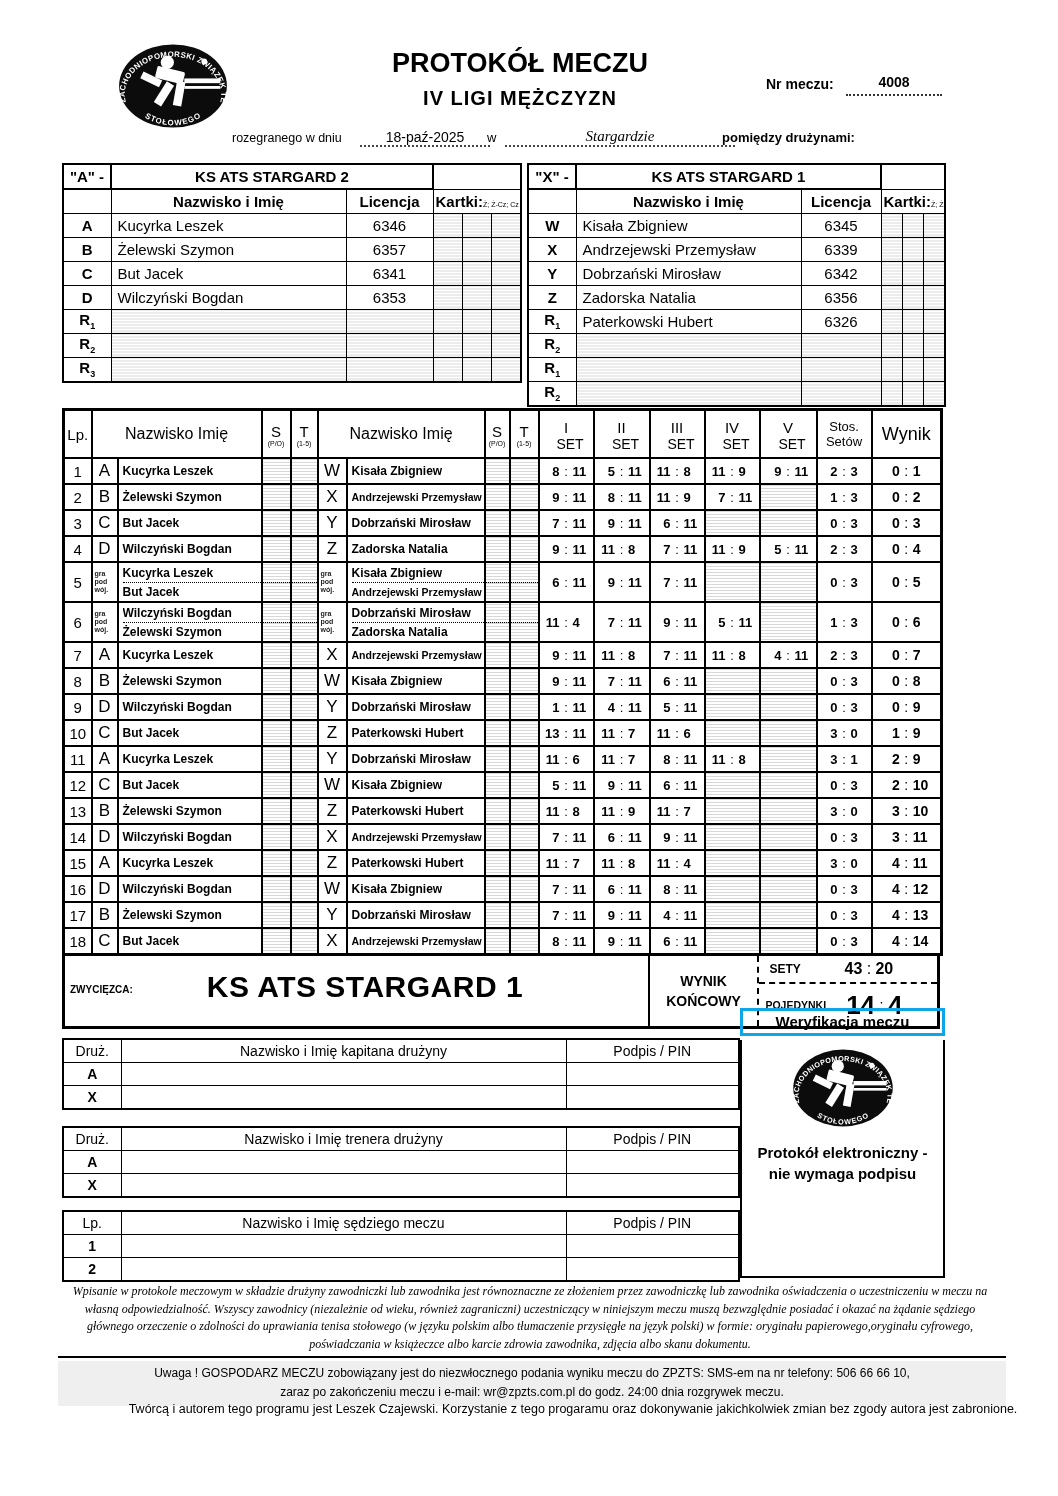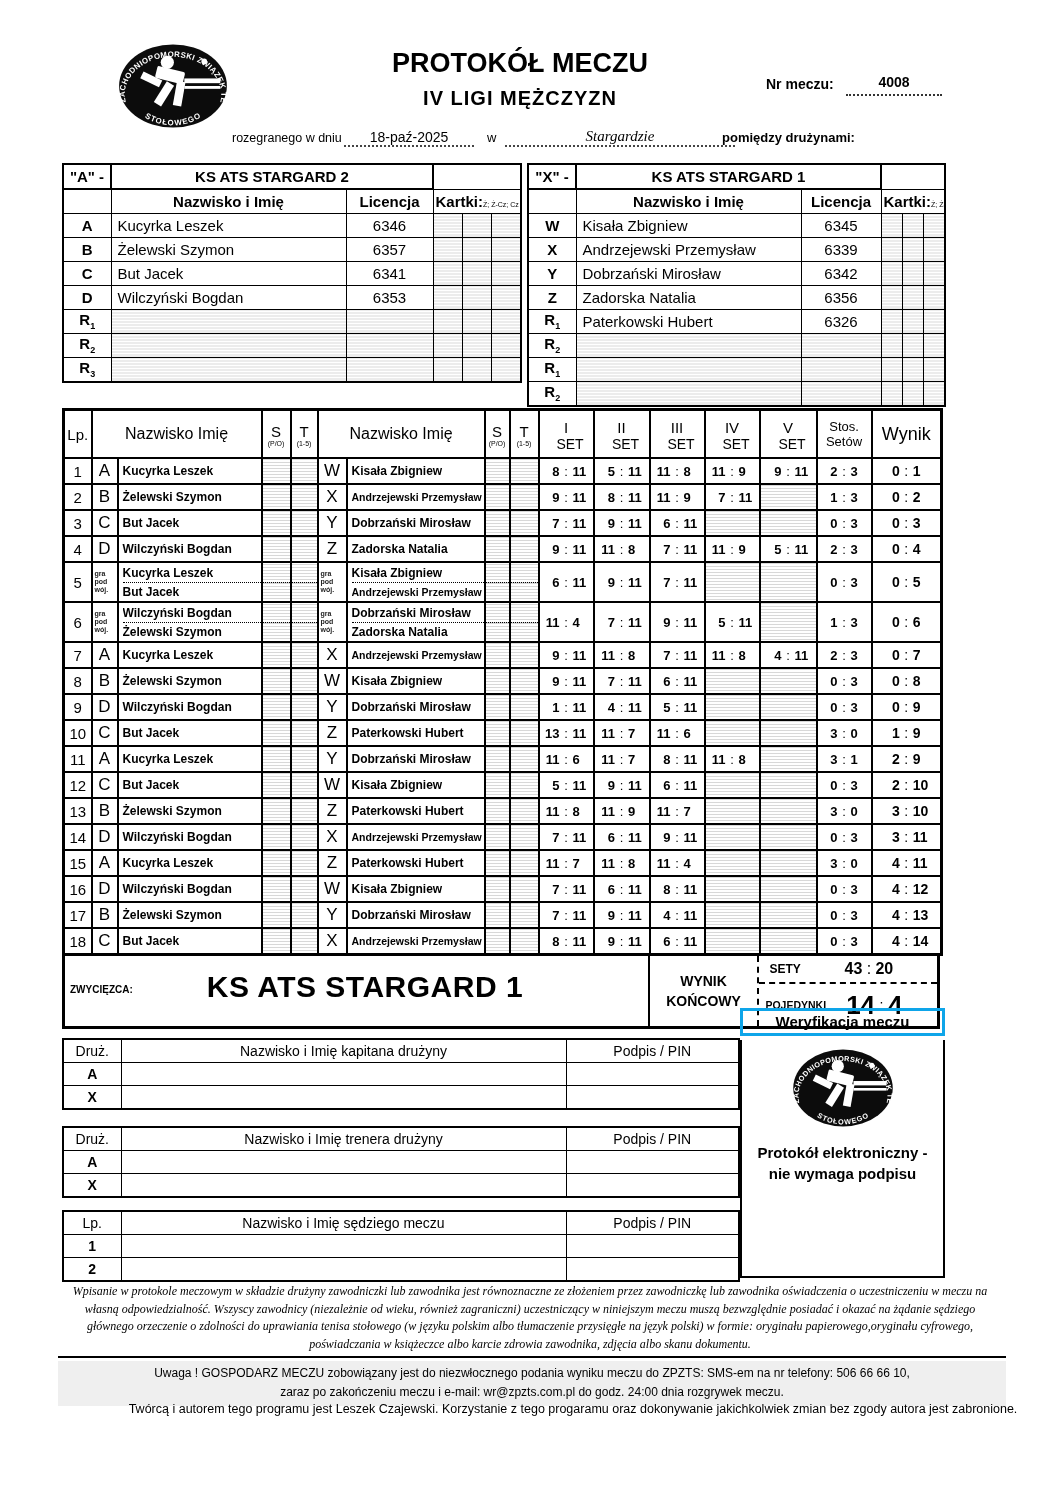--- a/index.html
+++ b/index.html
@@ -11,21 +11,21 @@
 
   
   #hdr-logo{position:absolute;left:116px;top:34px;}
   #hdr-title{position:absolute;left:280px;top:48px;width:480px;text-align:center;font-size:27px;font-weight:bold;}
   #hdr-sub{position:absolute;left:280px;top:87px;width:480px;text-align:center;font-size:20px;font-weight:bold;letter-spacing:1px;}
   #nr-label{position:absolute;left:766px;top:76px;font-size:14px;font-weight:bold;}
   #nr-value{position:absolute;left:846px;top:74px;width:96px;text-align:center;font-size:14px;font-weight:bold;}
   #nr-under{position:absolute;left:846px;top:94px;width:96px;border-bottom:2px dotted #333;}
   #dateline{position:absolute;left:0;top:127px;width:1058px;height:24px;font-size:12.5px;}
   #dl-played{position:absolute;left:232px;top:4px;}
-  #dl-date{position:absolute;left:344px;top:2px;width:130px;text-align:center;font-size:14px;}
+  #dl-date{position:absolute;left:360px;top:2px;width:130px;text-align:center;font-size:14px;}
   #dl-w{position:absolute;left:487px;top:3px;font-size:13px;}
   #dl-place{position:absolute;left:505px;top:1px;width:230px;text-align:center;font-size:15px;font-style:italic;font-family:"Liberation Serif","DejaVu Serif",serif;}
   #dl-between{position:absolute;left:722px;top:3px;font-size:13px;font-weight:bold;}
 
   
   .team-table{position:absolute;border:2px solid #000;background:#fff;}
   #team-a-table{left:62px;top:163px;width:458px;}
   #team-x-table{left:527px;top:163px;width:417px;}
   .team-table th,.team-table td{border:1px solid #000;height:23px;font-size:15px;}
   .tt-code{font-size:13px;font-weight:bold;text-align:center;border-width:2px !important;}

